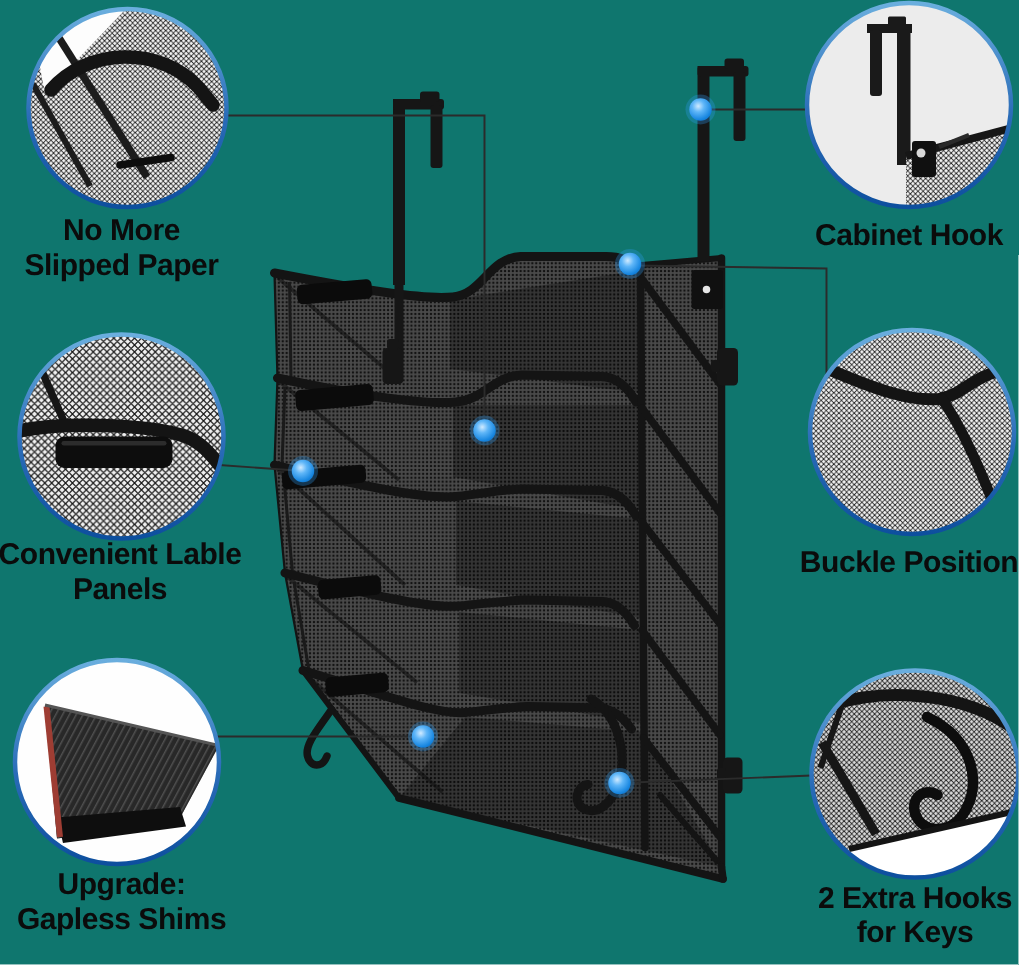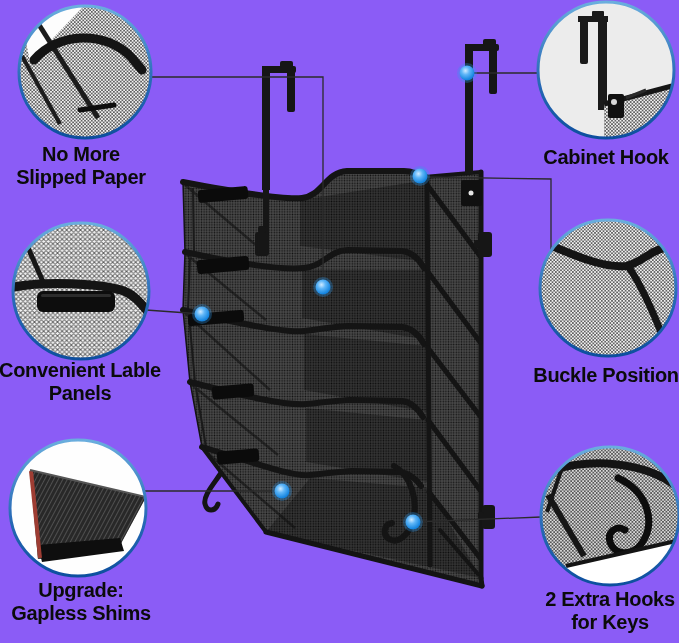--- a/index.html
+++ b/index.html
@@ -1,16 +1,16 @@
 <!DOCTYPE html>
 <html><head>
 <meta charset="utf-8">
 <style>
   html,body{margin:0;padding:0;background:#fff;}
-  .canvas{position:relative;width:679px;height:643px;background:#8b5cf6;overflow:hidden;
+  .canvas{position:relative;width:679px;height:643px;background:#0f766e;overflow:hidden;
           font-family:"Liberation Sans",sans-serif;text-decoration:underline;}
   .scene{position:absolute;left:0;top:0;}
   .callout-label{position:absolute;text-align:center;font-weight:700;font-size:20px;
                  line-height:23px;color:#0b0b0b;letter-spacing:-0.3px;white-space:nowrap;}
 </style>
 </head>
 <body>
 
 <div class="canvas">
 

